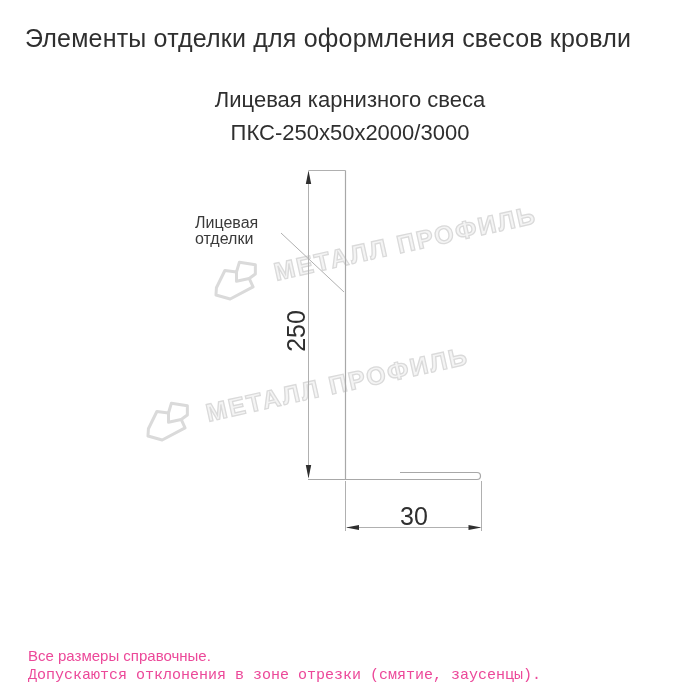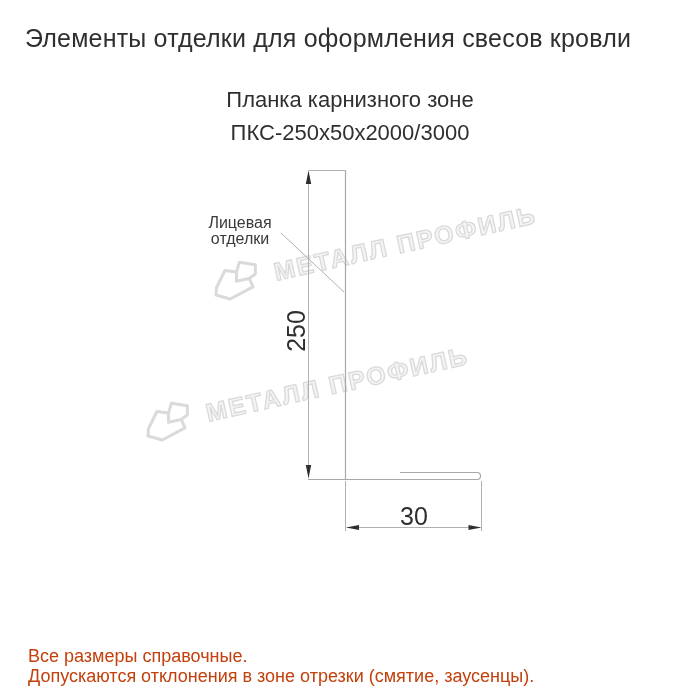--- a/index.html
+++ b/index.html
@@ -15,38 +15,38 @@
   }
   .product-name{
     top:87px;left:0;width:700px;text-align:center;
     font-size:22px;color:#2f2f2f;
   }
   .product-code{
     top:120px;left:0;width:700px;text-align:center;
     font-size:22px;color:#2f2f2f;
   }
   .face-label{
-    top:215px;left:195px;width:90px;text-align:center;
+    top:215px;left:195px;width:90px;text-align:left;
     font-size:16px;line-height:16px;color:#3a3a3a;
   }
   .dim-250{
     top:331px;left:296px;
     transform:translate(-50%,-50%) rotate(-90deg);
     font-size:25px;color:#2f2f2f;white-space:nowrap;
   }
   .dim-50{
     top:516px;left:414px;
     transform:translate(-50%,-50%);
     font-size:25px;color:#2f2f2f;white-space:nowrap;
   }
   .footer-note{
-    left:28px;font-size:18px;color:#c2410c;line-height:20px;
+    left:28px;font-size:15px;color:#ec4899;line-height:20px;
   }
   .note1{top:646px;}
-  .note2{top:666px;}
+  .note2{top:666px;font-family:Liberation Mono, monospace;}
   .watermark{
     display:flex;align-items:center;gap:10px;
     transform-origin:0 50%;
     pointer-events:none;
   }
   .wm-a{left:206px;top:263px;transform:rotate(-12.5deg);}
   .wm-b{left:138px;top:404px;transform:rotate(-12.5deg);}
   .wm-text{
     font-size:25px;font-weight:bold;letter-spacing:2px;white-space:nowrap;
     color:#f4f4f4;
@@ -71,21 +71,21 @@
   <span>
     <svg width="60" height="48" viewBox="0 0 60 48">
       <path d="M10 27 L22 12 L33 16 L38 7 L53 13 L51 22 L44 25 L46 34 L21 41 L8 34 Z" fill="#ffffff" stroke="#dadada" stroke-width="3" stroke-linejoin="round"></path>
       <path d="M33 16 L31 25 L44 25" fill="none" stroke="#dadada" stroke-width="3" stroke-linejoin="round"></path>
     </svg>
   </span>
   <span class="wm-text">МЕТАЛЛ ПРОФИЛЬ</span>
 </div>
 
 <div class="abs page-title">Элементы отделки для оформления свесов кровли</div>
-<div class="abs product-name">Планка карнизного зоне</div>
+<div class="abs product-name">Лицевая карнизного свеса</div>
 <div class="abs product-code">ПКС-250х50х2000/3000</div>
 
 <div class="abs" style="left:0;top:0;">
   <svg width="700" height="700" viewBox="0 0 700 700">
 
     <path d="M308.5 170.5 H345.5" stroke="#b0b0b0" stroke-width="1" fill="none"></path>
 
     <path d="M308.5 172 V477" stroke="#b0b0b0" stroke-width="1" fill="none"></path>
 
     <path d="M345.5 170.5 V480" stroke="#a8a8a8" stroke-width="1.2" fill="none"></path>

